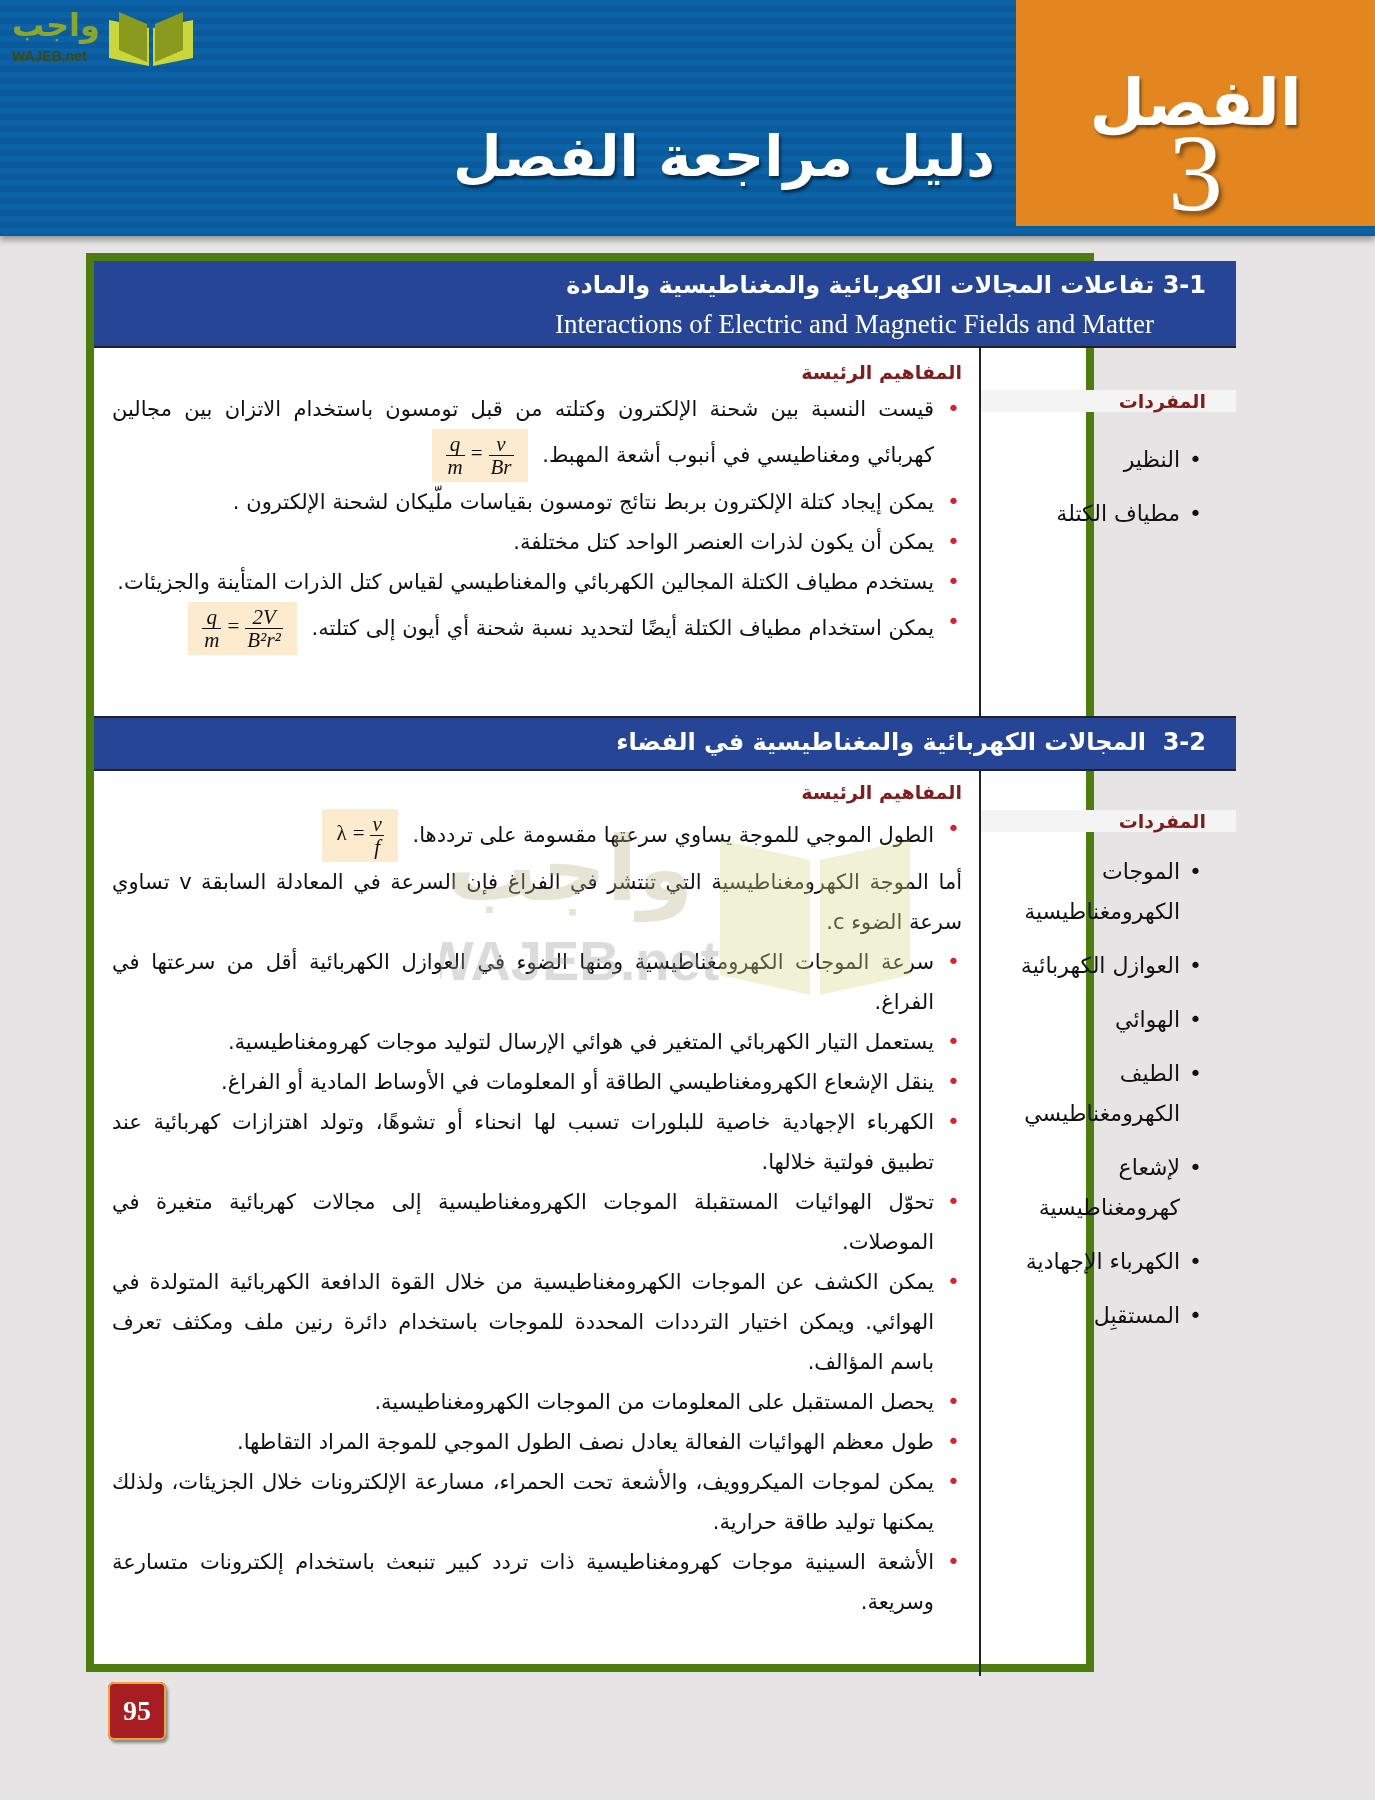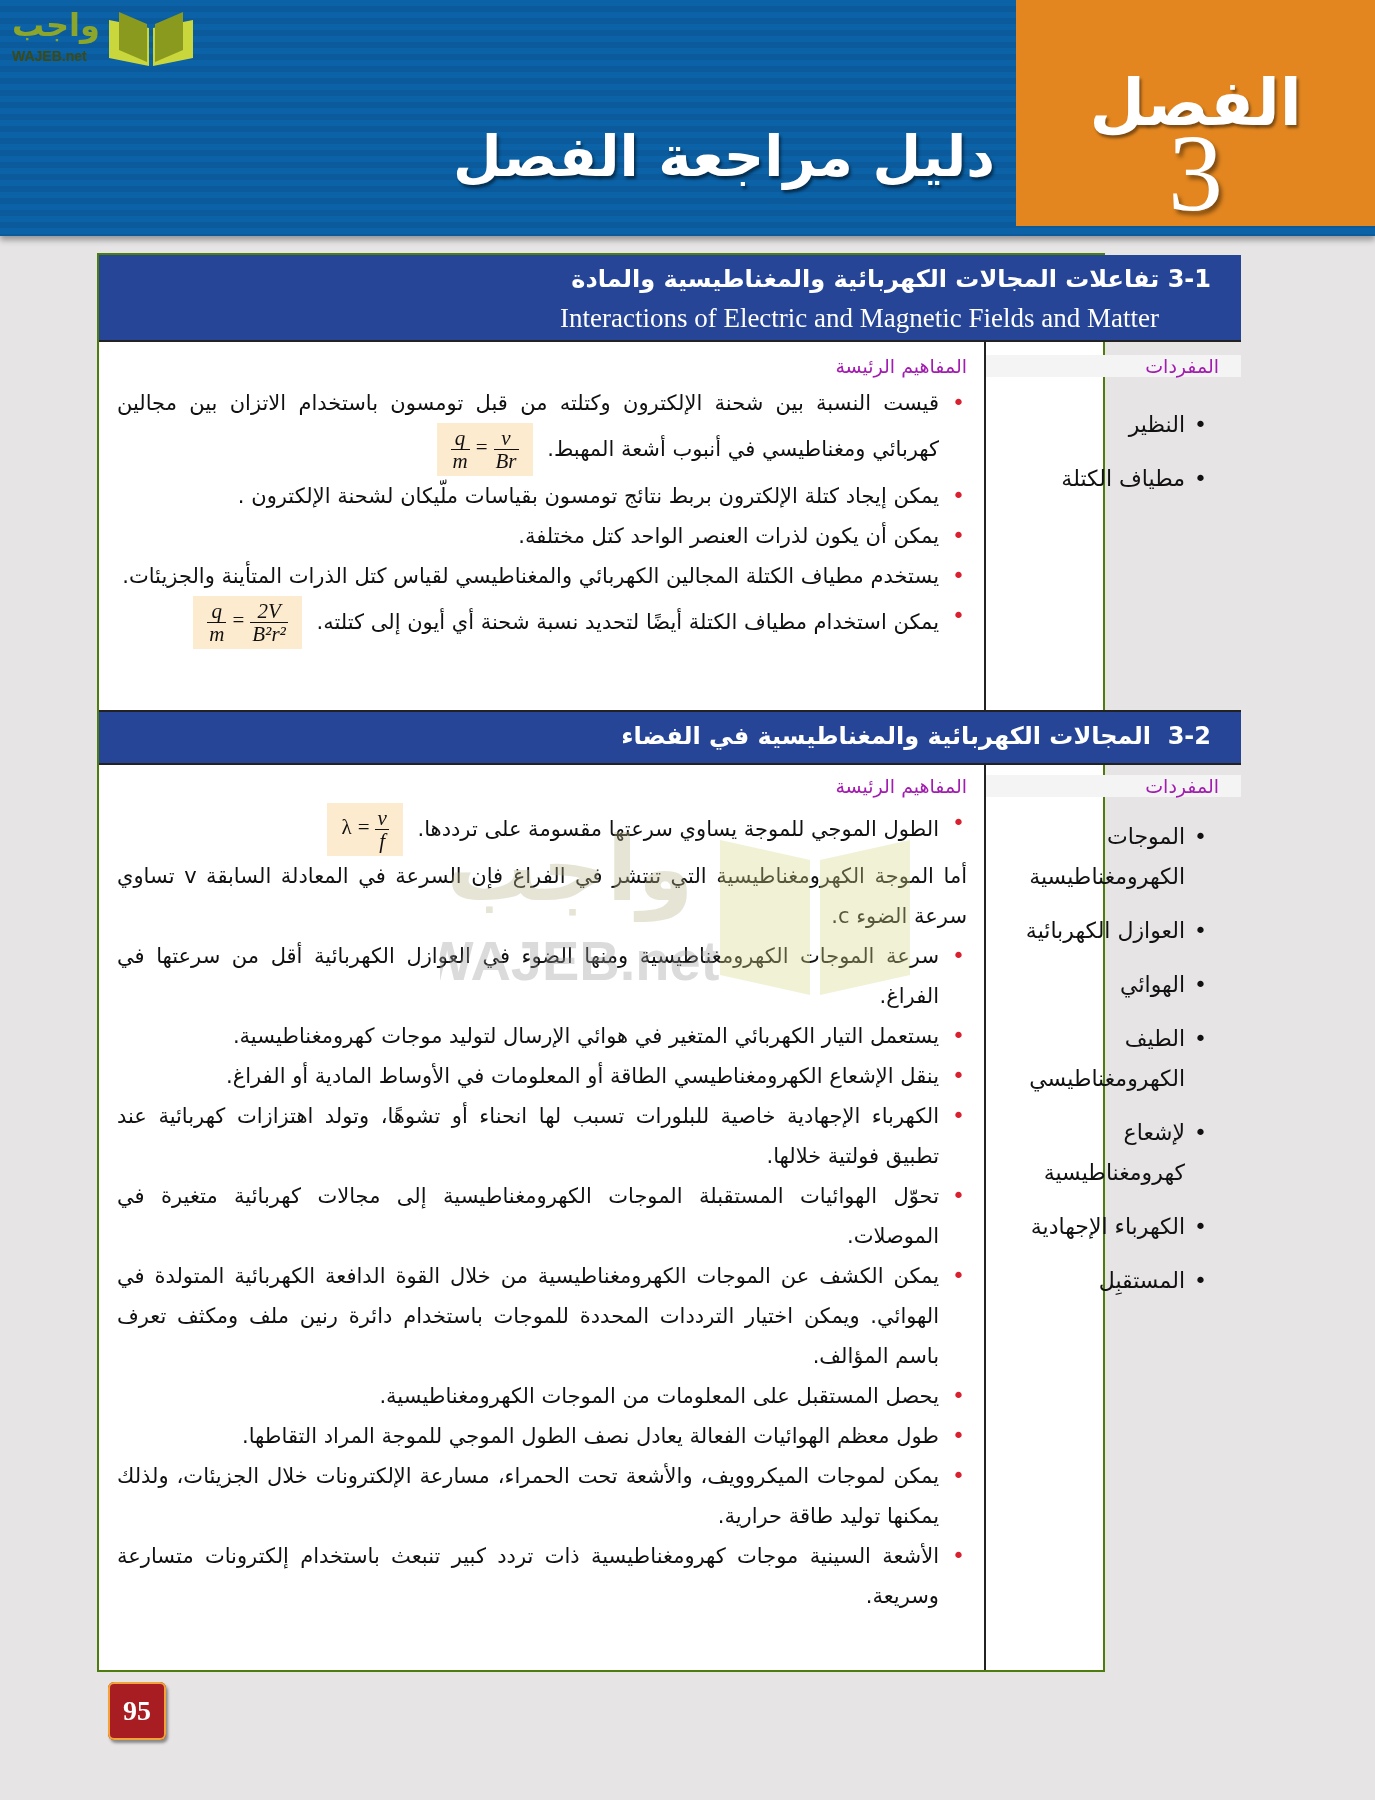--- a/index.html
+++ b/index.html
@@ -33,22 +33,22 @@
     position:absolute; right:380px; top:124px; color:#fff;
     font-size:56px; font-weight:bold; direction:rtl;
     text-shadow: 2px 3px 3px rgba(0,0,0,0.5);
   }
   .logo { position:absolute; left:10px; top:6px; width:180px; height:62px; }
   .logo-ar { position:absolute; left:2px; top:0px; color:#8ba62a; font-size:32px; font-weight:bold; direction:rtl; }
   .logo-en { position:absolute; left:2px; top:42px; color:#3e4a10; font-size:14px; font-weight:bold; font-family:"Liberation Sans", sans-serif; }
   .logo-book { position:absolute; left:95px; top:4px; }
 
   .table {
-    position:absolute; left:97px; top:253px; width:1008px; height:1419px;
-    background:#fff; border:2px solid #4d7c0f; box-sizing:border-box;
+    position:absolute; left:86px; top:253px; width:1008px; height:1419px;
+    background:#fff; border:8px solid #4d7c0f; box-sizing:border-box;
   }
   .sec-head {
     position:absolute; left:0; width:1142px; background:#264596; color:#fff;
     border-bottom:2px solid #222; box-sizing:border-box;
   }
   .sec1-head { top:0; height:87px; }
   .sec2-head { top:455px; height:55px; border-top:2px solid #222; }
   .sec1-ar {
     position:absolute; right:30px; top:10px; font-size:24px; font-weight:bold; direction:rtl;
   }
@@ -59,22 +59,22 @@
   .sec2-ar {
     position:absolute; right:30px; top:10px; font-size:24px; font-weight:bold; direction:rtl;
   }
   .sec2-en {
     position:absolute; left:116px; top:10px; font-size:27px;
     font-family:"Liberation Serif", serif;
   }
   .col-divider { position:absolute; left:885px; width:2px; background:#222; }
   .vocab-col { position:absolute; left:887px; width:255px; direction:rtl; }
   .concepts-col { position:absolute; left:18px; width:850px; direction:rtl; }
-  .col-title { color:#a21caf; font-weight:normal; font-size:19px; margin:0 0 6px 0; }
-  .vocab-title { padding-right:22px; background:#f4f4f4; }
+  .col-title { color:#7f1d1d; font-weight:bold; font-size:19px; margin:0 0 6px 0; }
+  .vocab-title { padding-right:30px; background:#f4f4f4;margin-top:29px; }
   .vocab-list { list-style:none; margin:0; padding:0 36px 0 0; }
   .vocab-list li { position:relative; font-size:22px; line-height:40px; margin-bottom:14px; color:#111; padding-right:20px; }
   .vocab-list li::before { content:"\2022"; position:absolute; right:-2px; top:0; font-size:22px; color:#111; }
   .concept-list { list-style:none; margin:0; padding:0; }
   .concept-list li {
     position:relative; font-size:21px; line-height:40px; color:#111;
     padding-right:28px; text-align:justify;
   }
   .concept-list li.bullet::before {
     content:"\2022"; position:absolute; right:2px; top:0; color:#d8202e; font-size:22px;

